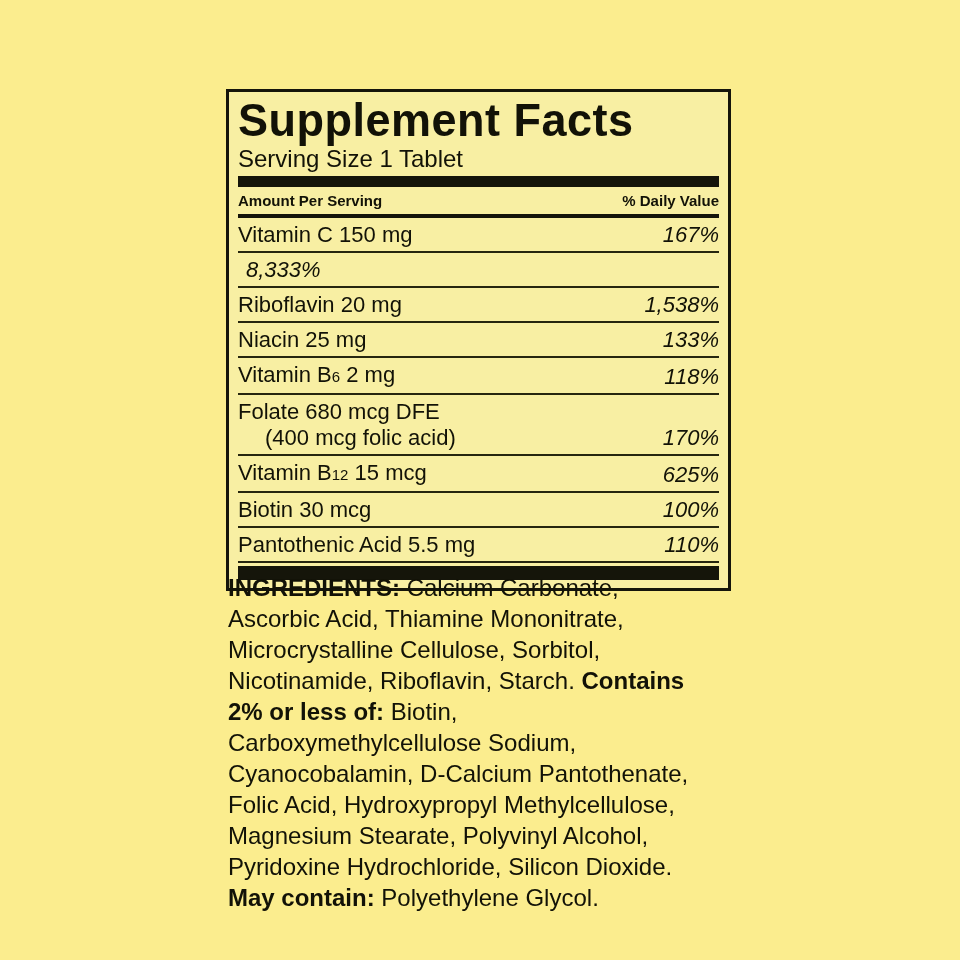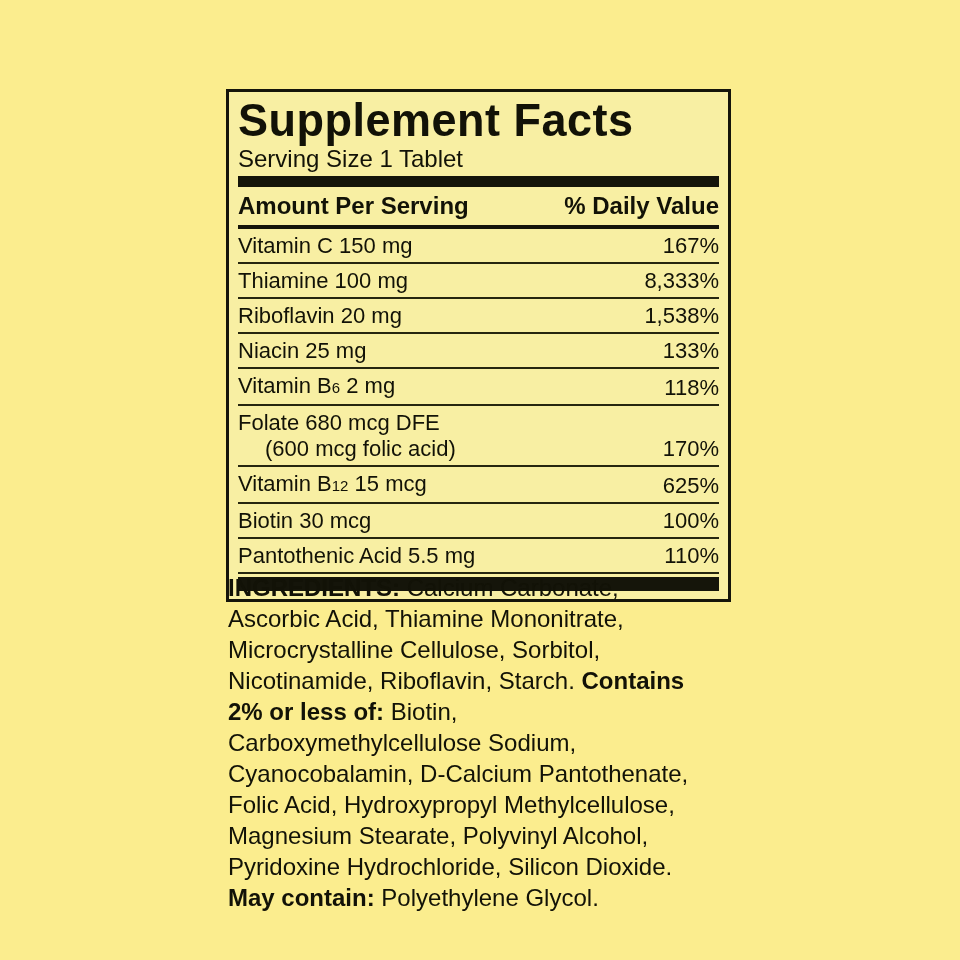--- a/index.html
+++ b/index.html
@@ -35,36 +35,36 @@
     margin: 1px 0 4px 0;
   }
   .bar-thick  { height: 11px; background: #15150a; }
   .bar-bottom { height: 14px; background: #15150a; margin-top: 3px; }
 
   .col-header {
     display: flex;
     justify-content: space-between;
     align-items: baseline;
     font-weight: bold;
-    font-size: 24px;
+    font-size: 15px;
     padding: 5px 0 5px 0;
     border-bottom: 4px solid #15150a;
   }
 
   .row {
     display: flex;
     justify-content: space-between;
     align-items: flex-end;
     font-size: 22px;
     line-height: 26px;
     padding: 4px 0 3px 0;
     border-bottom: 2px solid #26260f;
   }
   .row:last-of-type { border-bottom: none; }
-  .row .dv { white-space: nowrap; padding-left: 8px; }
+  .row .dv { white-space: nowrap; padding-left: 8px; font-style: italic; }
   .small-num { font-size: 15px; }
   .note { padding-left: 27px; }
 
   
   .ingredients {
     position: absolute;
     left: 228px; top: 572px;
     width: 481px;
     font-size: 24px;
     line-height: 31px;
@@ -83,21 +83,20 @@
     <span>Amount Per Serving</span>
     <span>% Daily Value</span>
   </div>
 
   <div class="row">
     <span class="nm">Vitamin C 150 mg</span>
     <span class="dv">167%</span>
   </div>
 
   <div class="row">
-    <span class="nm">Thiamine 100 mg</span>
     <span class="dv">8,333%</span>
   </div>
 
   <div class="row">
     <span class="nm">Riboflavin 20 mg</span>
     <span class="dv">1,538%</span>
   </div>
 
   <div class="row">
     <span class="nm">Niacin 25 mg</span>
@@ -105,21 +104,21 @@
   </div>
 
   <div class="row">
     <span class="nm"><span>Vitamin B</span><span class="small-num">6</span><span> 2 mg</span></span>
     <span class="dv">118%</span>
   </div>
 
   <div class="row">
     <span class="nm">
       <span>Folate 680 mcg DFE</span>
-      <span class="note" style="display:block">(600 mcg folic acid)</span>
+      <span class="note" style="display:block">(400 mcg folic acid)</span>
     </span>
     <span class="dv">170%</span>
   </div>
 
   <div class="row">
     <span class="nm"><span>Vitamin B</span><span class="small-num">12</span><span> 15 mcg</span></span>
     <span class="dv">625%</span>
   </div>
 
   <div class="row">

